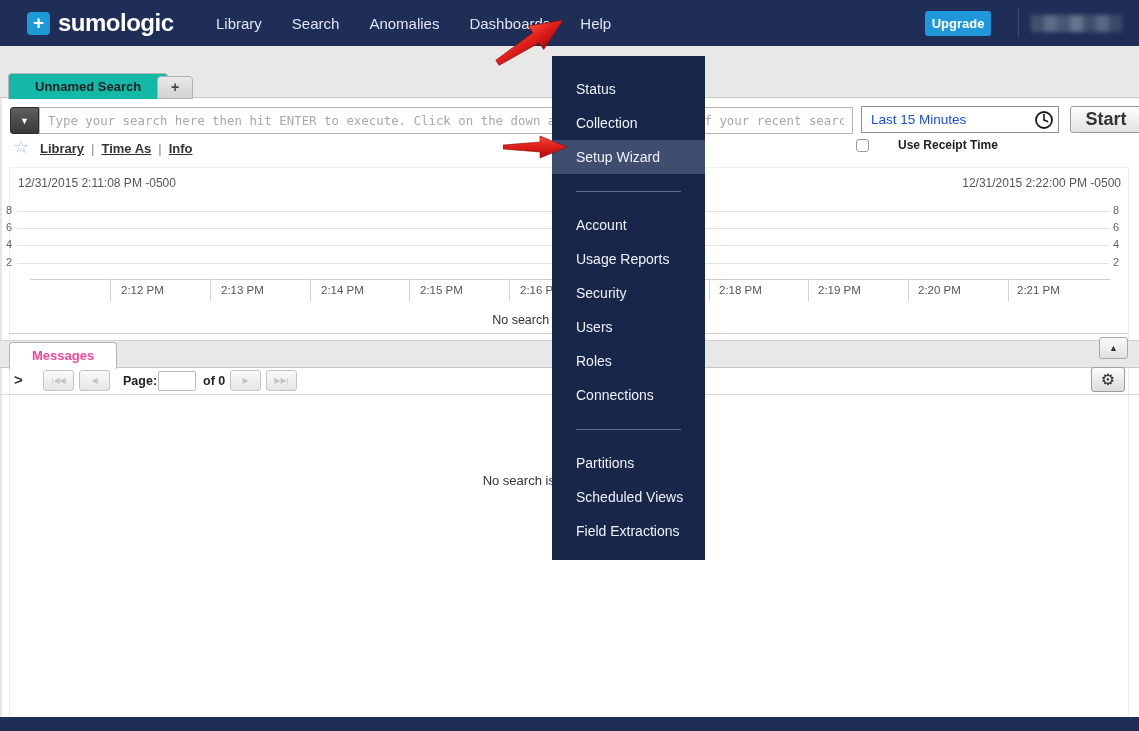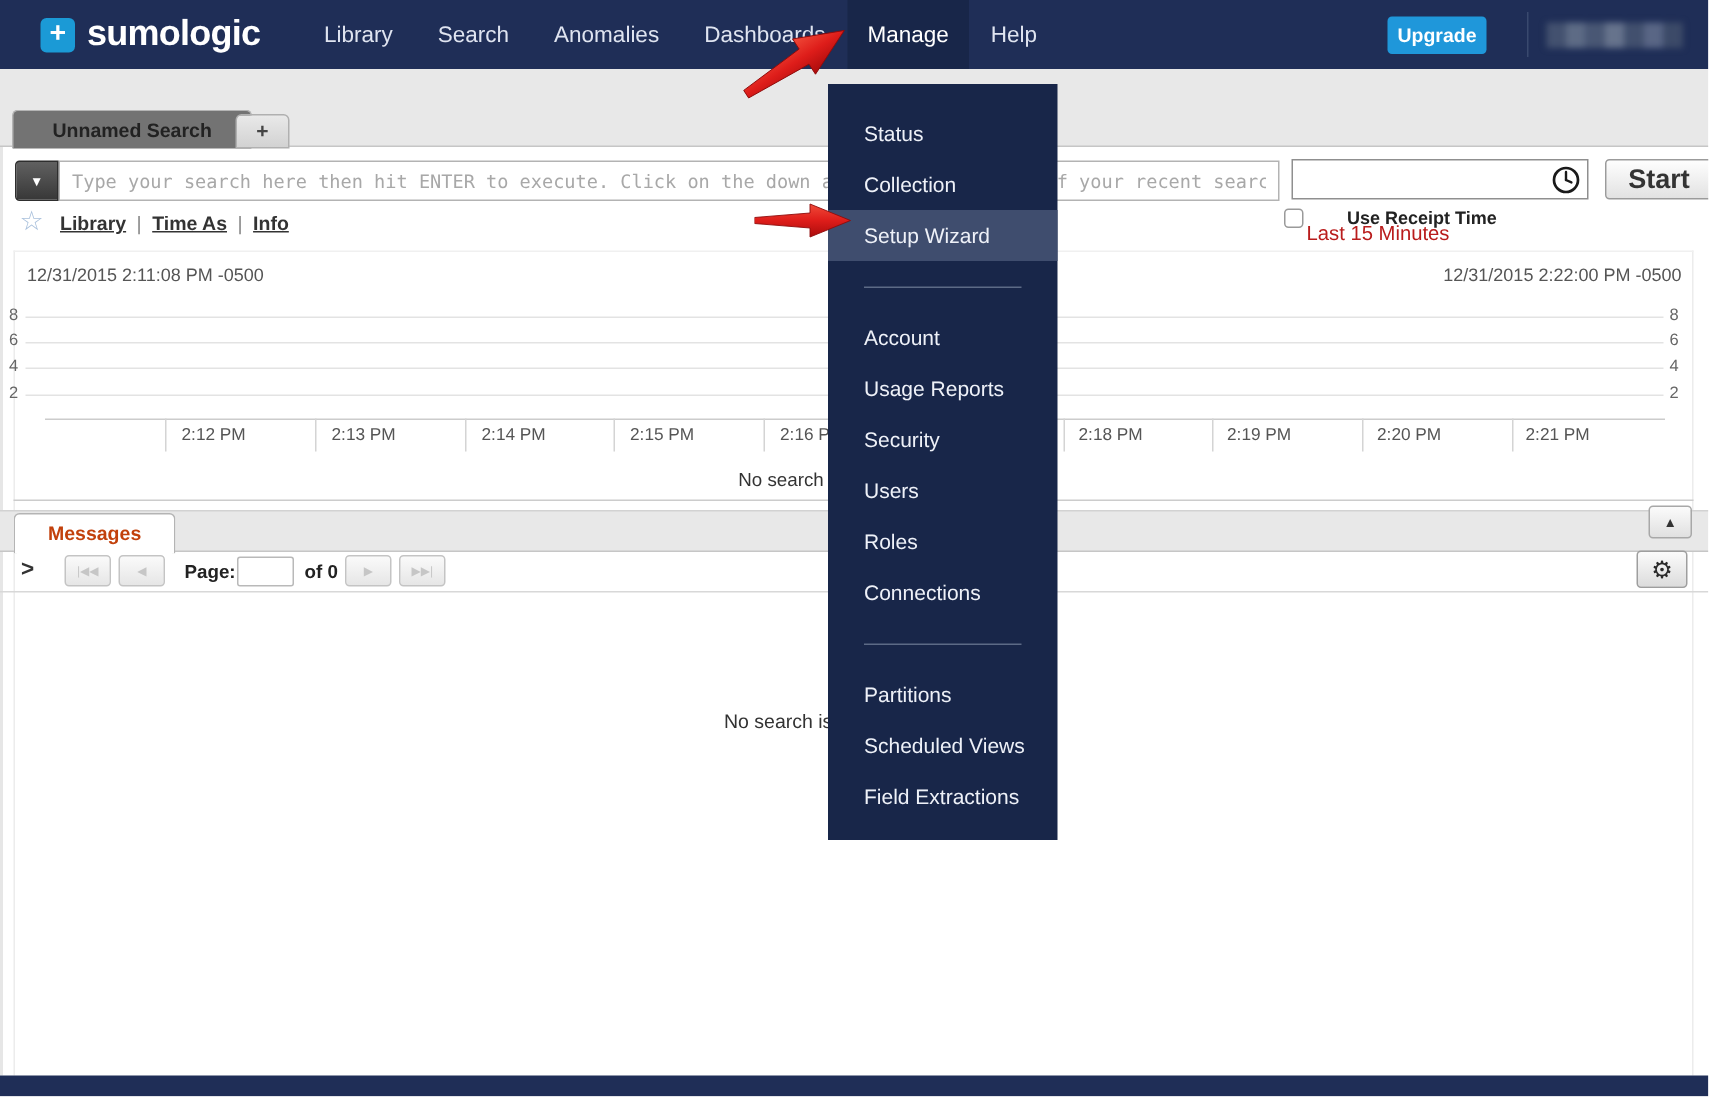--- a/index.html
+++ b/index.html
@@ -23,35 +23,35 @@
   .user-blur span{ display:block; height:17px; }
 
   
   .menu{ position:absolute; left:552px; top:56px; width:153px; height:504px; background:#182649; z-index:40; padding-top:16px; }
   .menu-item{ height:34px; line-height:34px; padding-left:24px; color:#eef1f8; font-size:14px; cursor:pointer; white-space:nowrap; }
   .menu-item.highlighted{ background:#3f4d6e; }
   .menu-divider{ height:1px; background:#5c6a86; margin:17px 24px 16px 24px; }
 
   
   .tabstrip{ position:absolute; left:0; top:46px; width:1139px; height:52px; background:#e8e8e8; border-bottom:1px solid #c6c6c6; }
-  .tab-active{ position:absolute; left:8px; top:73px; height:26px; background:#737373; border:1px solid #b4b4b4; border-bottom:none;
+  .tab-active{ position:absolute; left:8px; top:73px; height:26px; background:#14b8a6; border:1px solid #b4b4b4; border-bottom:none;
                border-radius:4px 4px 0 0; padding:0 26px; line-height:25px; font-size:13px; font-weight:bold; color:#222; z-index:5; cursor:pointer; }
   .tab-plus{ position:absolute; left:157px; top:76px; width:36px; height:23px; background:linear-gradient(#e9e9e9,#d2d2d2);
              border:1px solid #b0b0b0; border-radius:4px 4px 0 0; text-align:center; line-height:21px; font-size:14px;
              font-weight:bold; color:#444; z-index:5; cursor:pointer; }
 
   
   .combo-btn{ position:absolute; left:10px; top:107px; width:29px; height:27px; background:linear-gradient(#606060,#383838);
               border:1px solid #2e2e2e; border-radius:3px 0 0 3px; color:#fff; font-size:9px; display:flex; align-items:center;
               justify-content:center; cursor:pointer; z-index:2; }
   .search-input{ position:absolute; left:39px; top:107px; width:814px; height:27px; border:1px solid #b3b3b3;
                  font-family:"DejaVu Sans Mono",monospace; font-size:12.4px; color:#444; padding:0 8px; outline:none; }
   .search-input::placeholder{ color:#a8a8a8; }
   .time-box{ position:absolute; left:861px; top:106px; width:198px; height:27px; border:1px solid #8f8f8f; background:#fff; cursor:pointer; }
-  .time-text{ position:absolute; left:9px; top:5px; font-size:13.5px; color:#b91c1c;margin-top:36px; }
+  .time-text{ position:absolute; left:9px; top:5px; font-size:13.5px; color:#1d4ed8; }
   .clock-icon{ position:absolute; right:4px; top:3px; width:20px; height:20px; }
   .start-btn{ position:absolute; left:1070px; top:106px; width:72px; height:27px; background:linear-gradient(#fefefe,#e2e2e2);
               border:1px solid #9b9b9b; border-radius:3px; font-size:18px; font-weight:bold; color:#333; cursor:pointer; font-family:inherit; }
 
   
   .star-icon{ position:absolute; left:13px; top:136px; font-size:18px; color:#a9c0dc; cursor:pointer; }
   .links{ position:absolute; left:40px; top:141px; font-size:13px; color:#333; }
   .links a{ color:#333; font-weight:bold; text-decoration:underline; cursor:pointer; }
   .links .sep{ color:#888; margin:0 7px; font-weight:normal; }
   .receipt-checkbox{ position:absolute; left:856px; top:139px; width:13px; height:13px; border:1px solid #9a9a9a;
@@ -74,21 +74,21 @@
   .xaxis{ position:absolute; left:30px; top:279px; width:1080px; height:1px; background:#ccc; }
   .xtick{ position:absolute; top:279px; width:1px; height:22px; background:#d4d4d4; }
   .xlabel{ position:absolute; top:284px; font-size:11.5px; color:#555; white-space:nowrap; }
   .hist-empty{ position:absolute; left:9px; top:313px; width:1120px; text-align:center; font-size:12.5px; color:#333; }
   .chart-bottom{ position:absolute; left:9px; top:333px; width:1120px; height:1px; background:#ccc; }
 
   
   .msg-strip{ position:absolute; left:0; top:340px; width:1139px; height:28px; background:#e8e8e8;
               border-top:1px solid #d2d2d2; border-bottom:1px solid #c6c6c6; }
   .msg-tab{ position:absolute; left:9px; top:342px; height:27px; background:#fff; border:1px solid #b4b4b4; border-bottom:none;
-            border-radius:4px 4px 0 0; padding:0 22px; line-height:26px; font-weight:bold; font-size:13px; color:#c2410c; z-index:3; cursor:pointer; }
+            border-radius:4px 4px 0 0; padding:0 22px; line-height:26px; font-weight:bold; font-size:13px; color:#ec4899; z-index:3; cursor:pointer; }
   .collapse-btn{ position:absolute; left:1099px; top:337px; width:29px; height:22px; background:linear-gradient(#fbfbfb,#e0e0e0);
                  border:1px solid #a8a8a8; border-radius:3px; font-size:9px; color:#333; display:flex; align-items:center;
                  justify-content:center; cursor:pointer; z-index:4; }
   .expander{ position:absolute; left:14px; top:371px; font-size:15px; font-weight:bold; color:#333; cursor:pointer; }
   .pg-btn{ position:absolute; top:370px; width:31px; height:21px; background:linear-gradient(#fafafa,#e6e6e6); border:1px solid #c4c4c4;
            border-radius:3px; color:#c6c6c6; font-size:8px; display:flex; align-items:center; justify-content:center; cursor:pointer; white-space:nowrap; }
   .page-label{ position:absolute; left:123px; top:374px; font-size:12.5px; font-weight:bold; color:#222; }
   .page-input{ position:absolute; left:158px; top:371px; width:38px; height:20px; border:1px solid #b9b9b9; border-radius:2px; padding:0 4px;
                font-size:12px; font-family:inherit; outline:none; }
   .of-label{ position:absolute; left:203px; top:374px; font-size:12.5px; font-weight:bold; color:#222; }
@@ -202,21 +202,20 @@
   <div class="topnav">
     <div class="logo">
       <span class="logo-plus">+</span>
       <span class="logo-text">sumologic</span>
     </div>
     <ul class="nav-items">
       <li class="nav-item">Library</li>
       <li class="nav-item">Search</li>
       <li class="nav-item">Anomalies</li>
       <li class="nav-item">Dashboards</li>
-      <li class="nav-item active">Manage</li>
       <li class="nav-item">Help</li>
     </ul>
     <button class="upgrade-btn">Upgrade</button>
     <div class="nav-divider"></div>
     <div class="user-blur">
       <span style="width:13px;background:#43516f"></span>
       <span style="width:13px;background:#5d6b85"></span>
       <span style="width:13px;background:#495774"></span>
       <span style="width:13px;background:#66738c"></span>
       <span style="width:13px;background:#42506e"></span>

